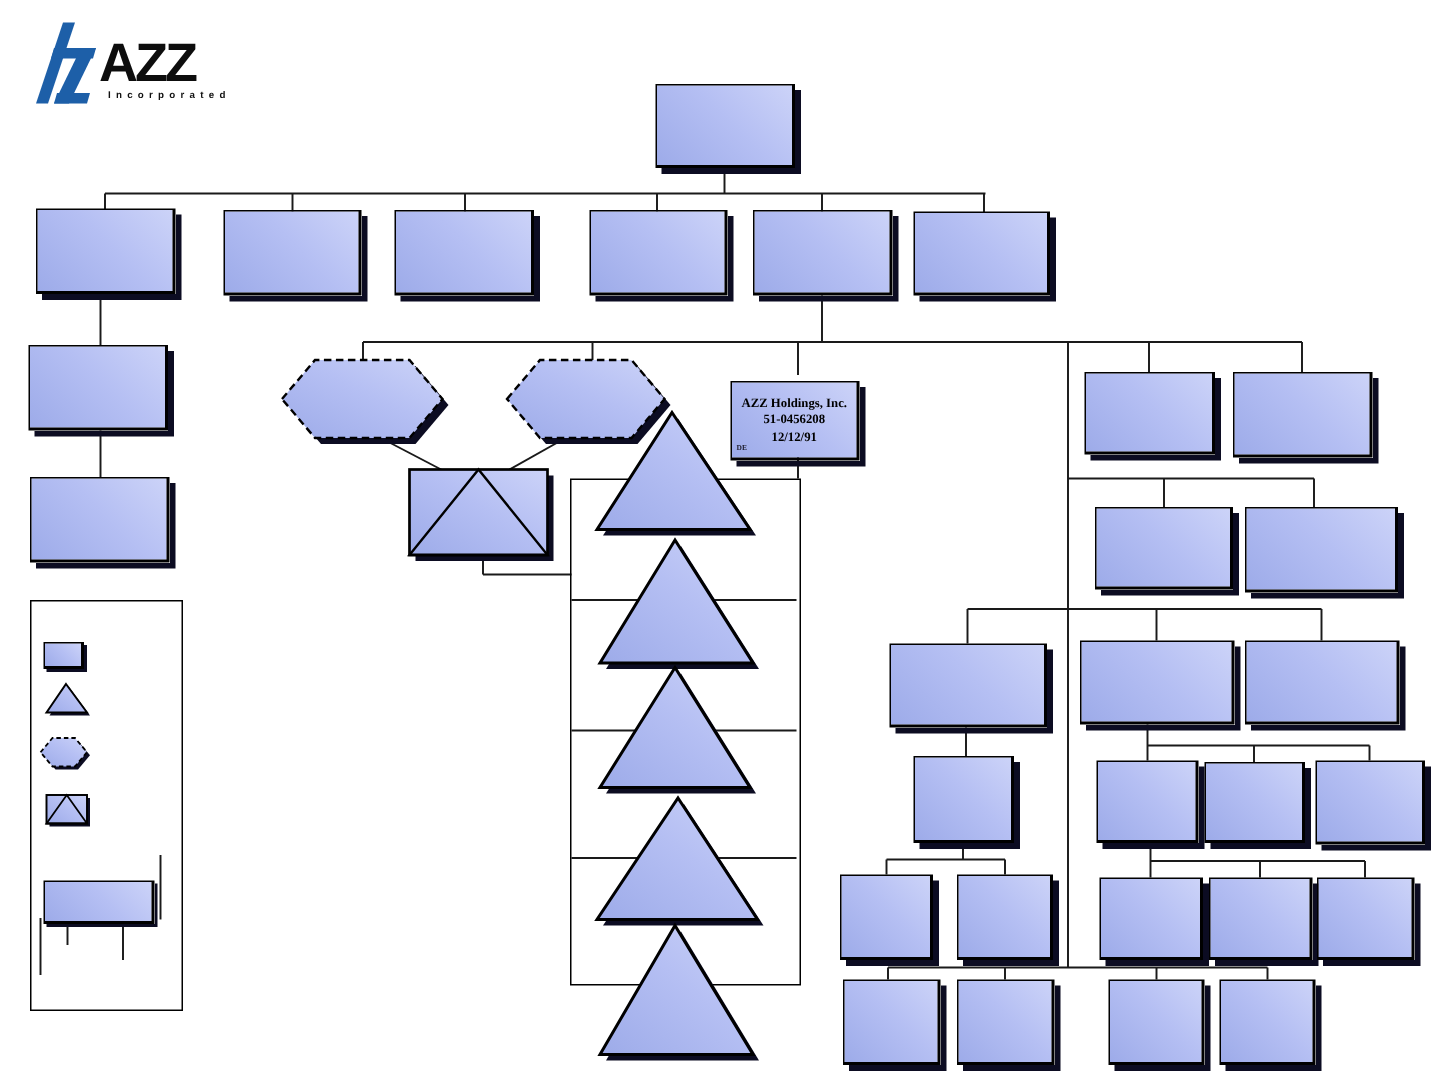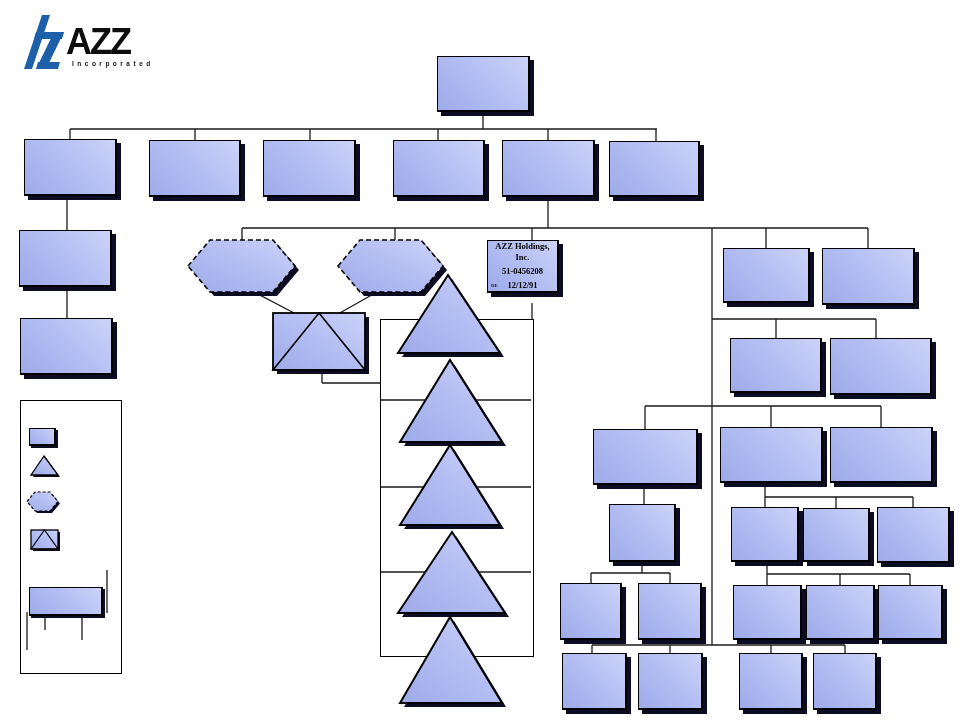--- a/index.html
+++ b/index.html
@@ -157,21 +157,21 @@
           <polygon points="273,370 319,313 365,370" fill="none" stroke="#000" stroke-width="1.6"></polygon>
         </g>
         <g>
           <rect x="33" y="532" width="27" height="19" fill="#0c0c22"></rect>
           <rect x="31" y="530" width="27" height="19" fill="url(#gfill)" stroke="#000" stroke-width="1.3"></rect>
           <polygon points="31,549 44.5,530 58,549" fill="none" stroke="#000" stroke-width="1.2"></polygon>
         </g>
       </g>
   </svg>
 
-  <div id="holdings-box" class="node" style="left:487px;top:240px;width:72px;height:53px;justify-content:space-between;">
+  <div id="holdings-box" class="node" style="left:487px;top:254px;width:86px;height:53px;">
     <div>AZZ Holdings, Inc.</div>
     <div>51-0456208</div>
     <div>12/12/91</div>
     <span id="holdings-corner">DE</span>
   </div>
 
   <div id="logo">
     <svg width="48" height="58" viewBox="0 0 46 58">
       <g fill="#1d5fa8">
         <polygon points="1,57 19,3 27,3 9,57"></polygon>

